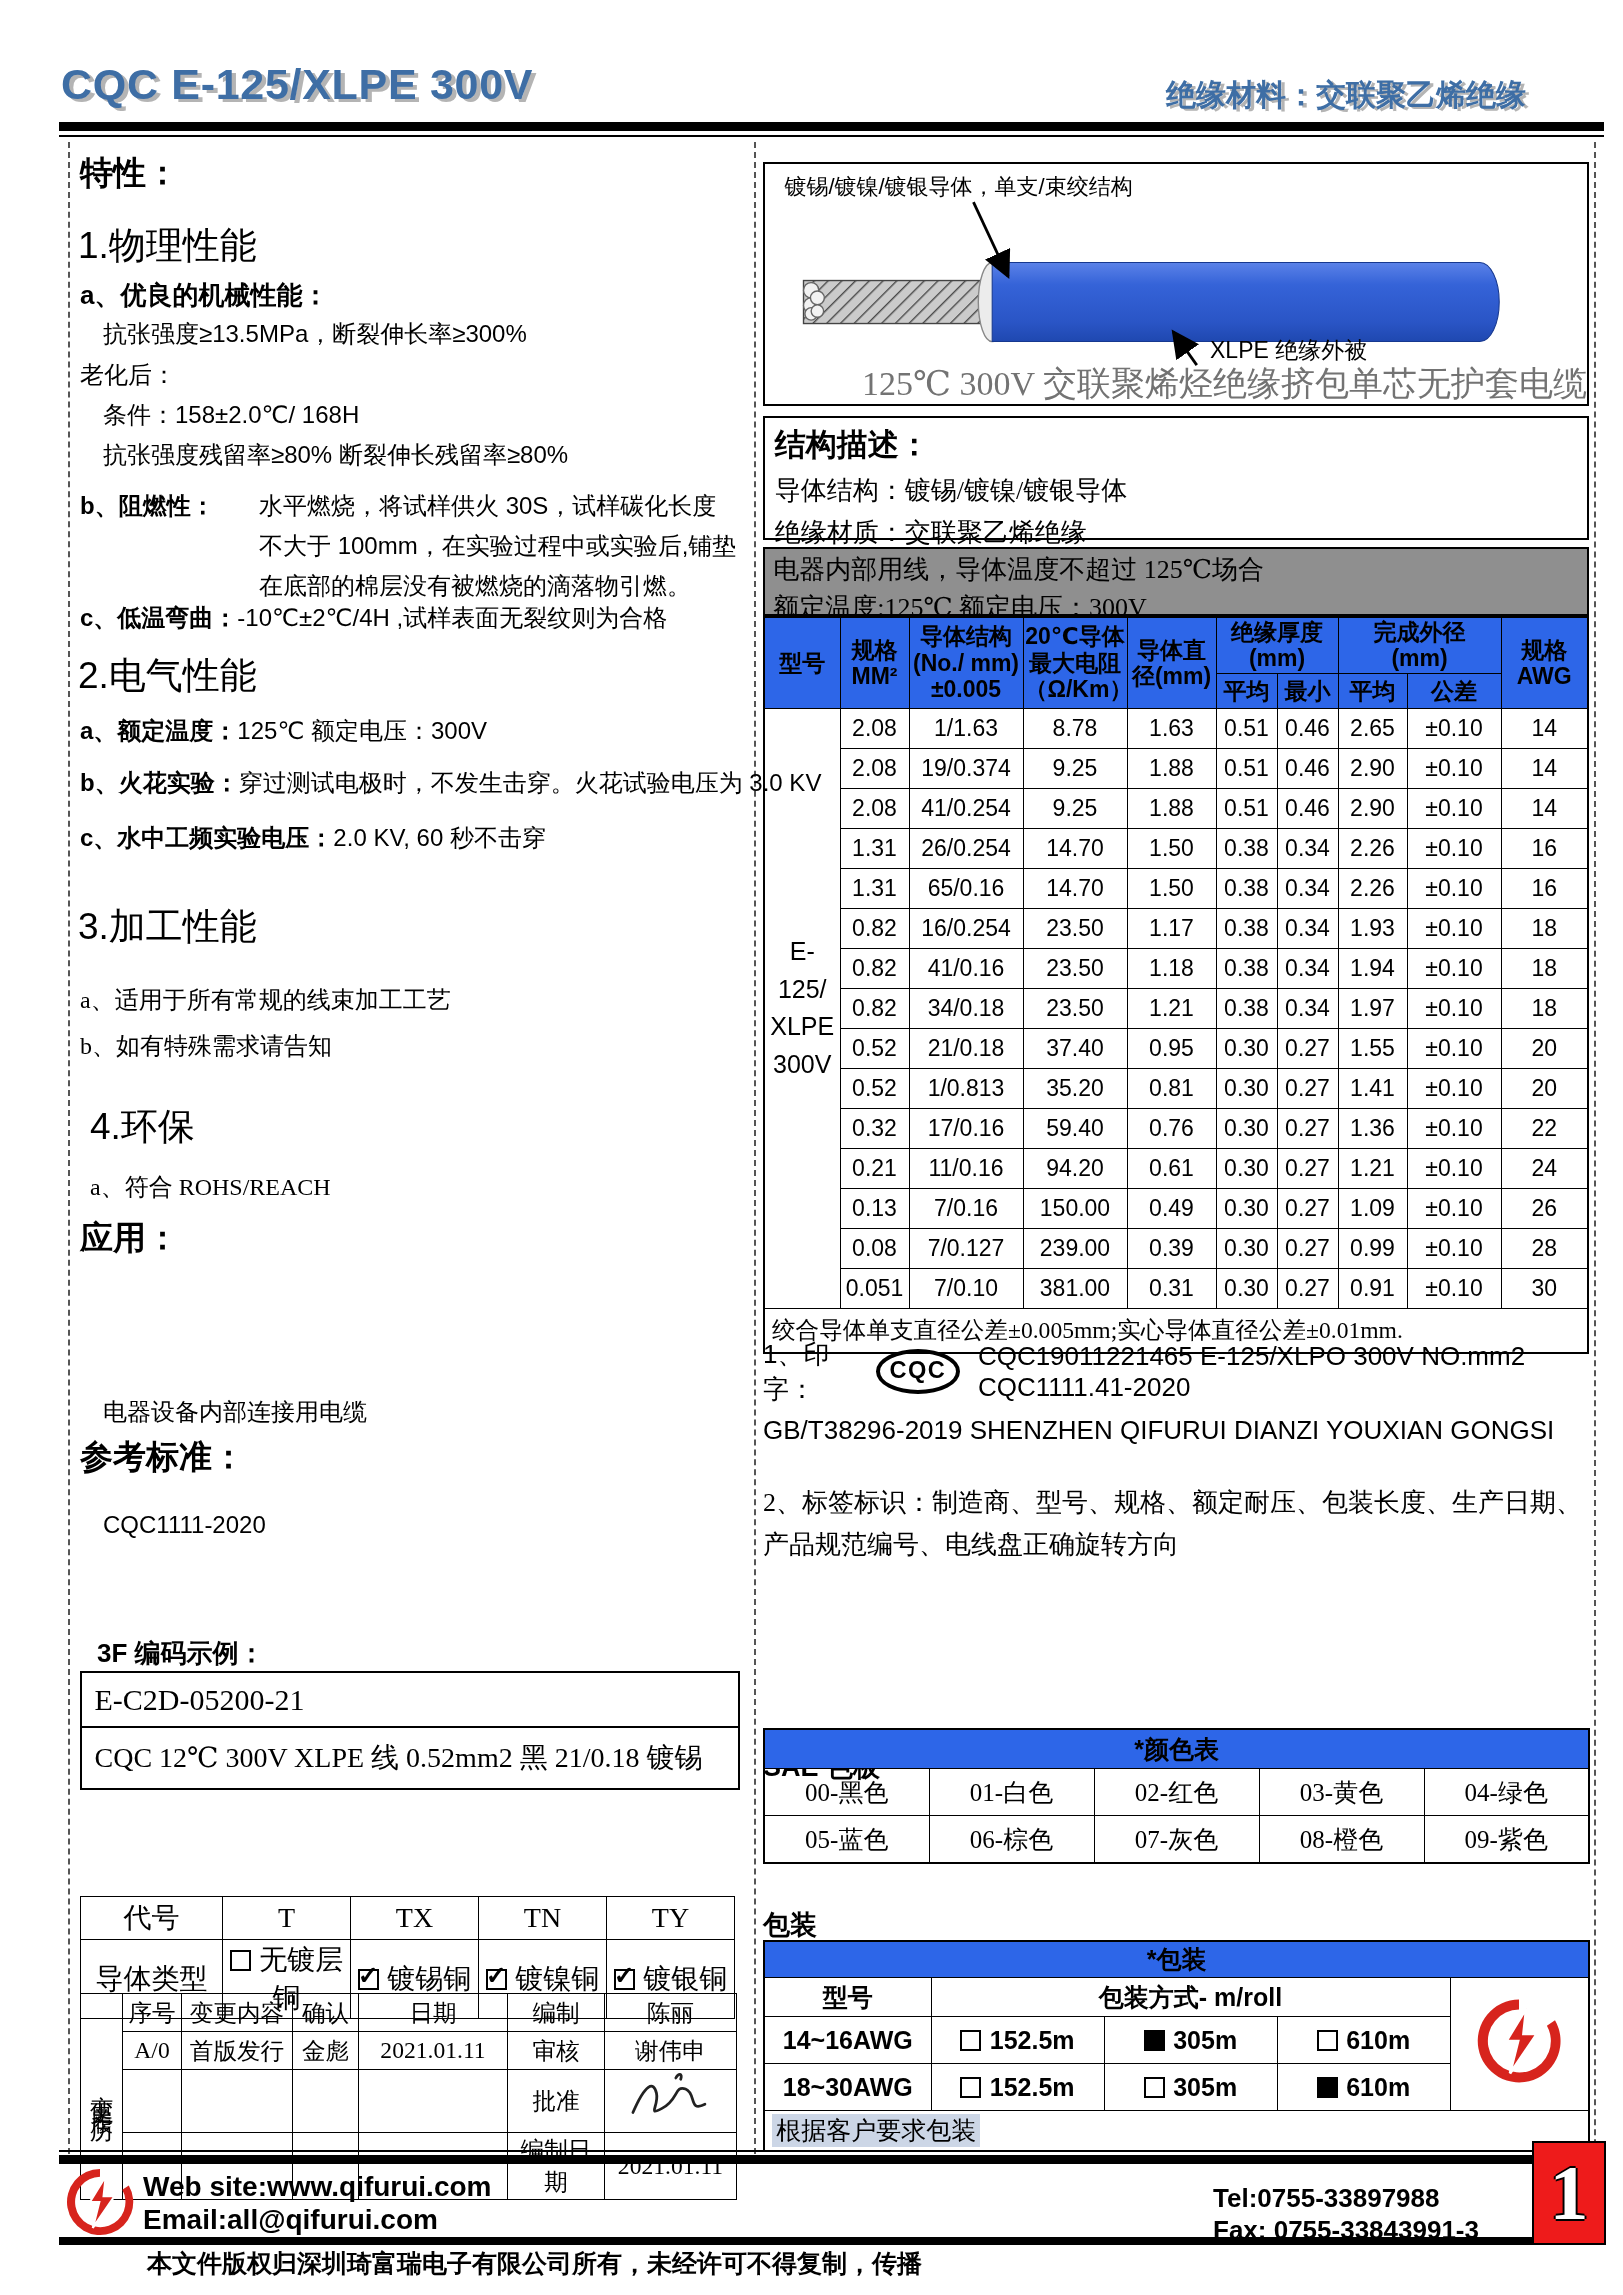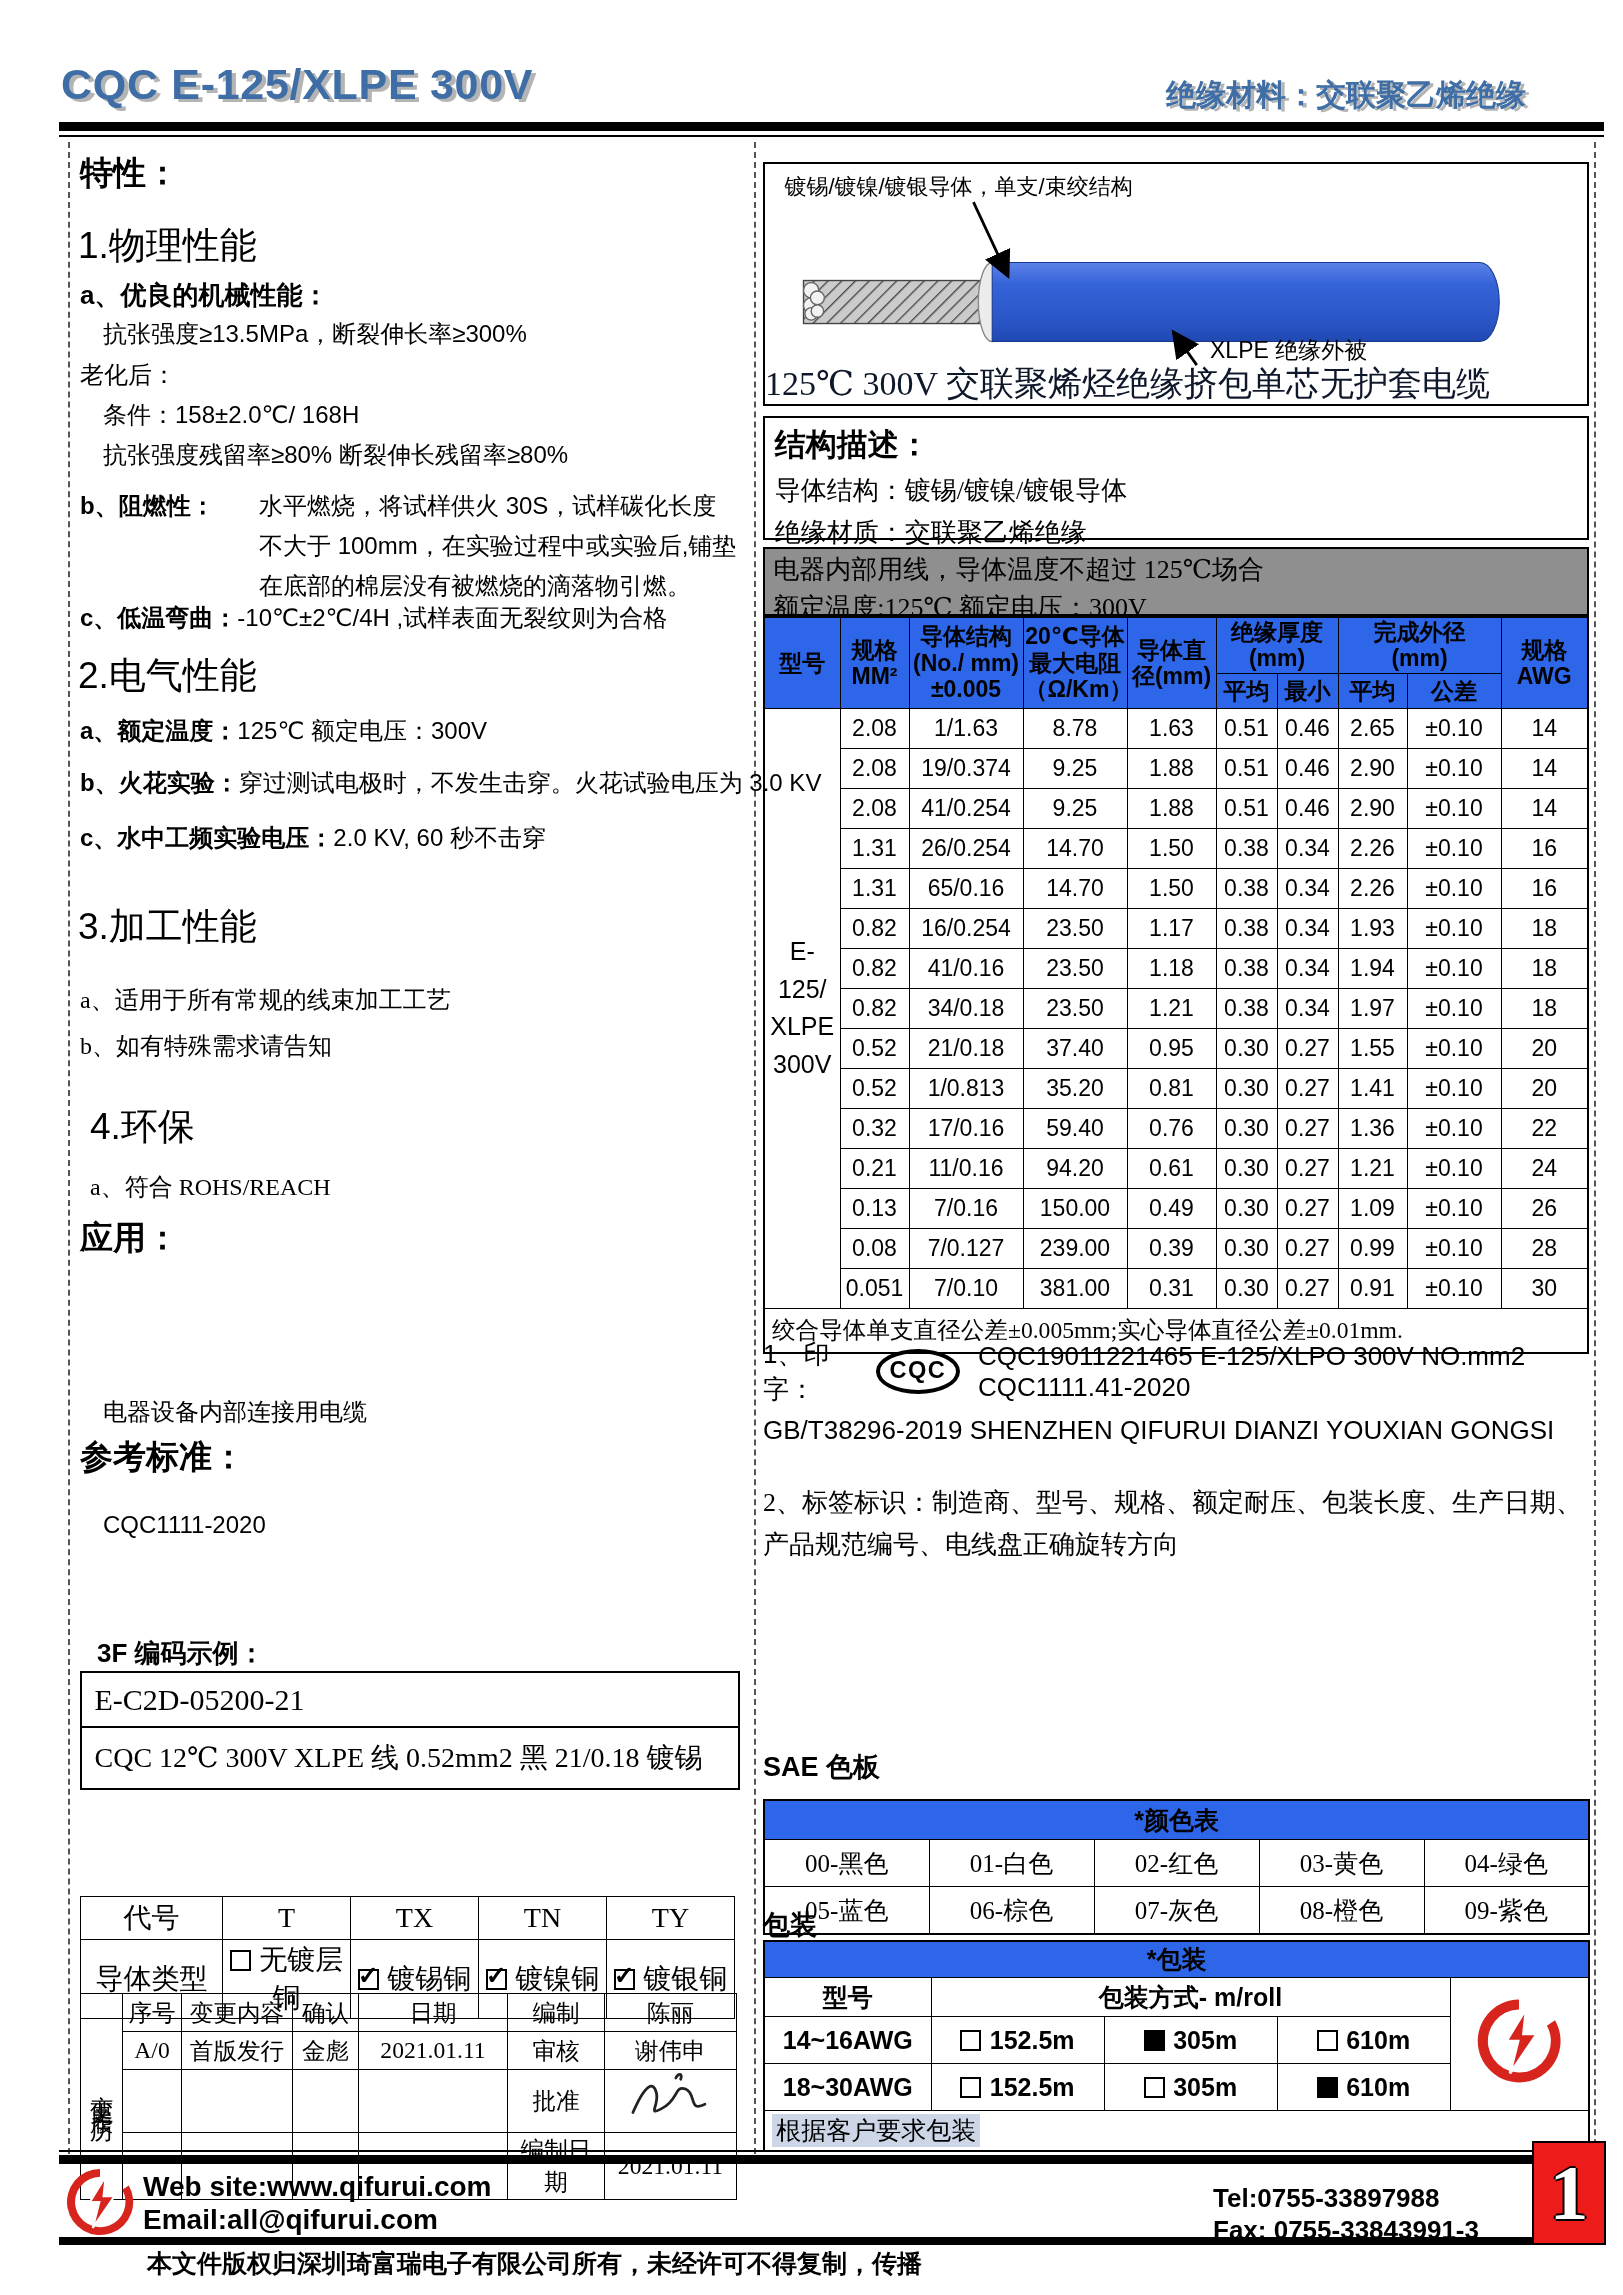--- a/index.html
+++ b/index.html
@@ -36,21 +36,21 @@
   .codetab tr.b td{height:50px;}
   .change{position:absolute;left:80px;top:1993px;width:656px;}
   .change td{font-size:23.6px;font-family:"Liberation Serif","DejaVu Serif",serif;height:35px;}
   .change td.sig{height:60px;}
   .vert{width:42px;}
   .vert span{writing-mode:vertical-lr;text-orientation:upright;font-size:23.6px;letter-spacing:8.3px;}
   
   .cablebox{position:absolute;left:763px;top:162px;width:826px;height:244px;border:2.1px solid #000;box-sizing:border-box;}
   .cable-label1{position:absolute;left:19.4px;top:8.3px;font-size:22px;}
   .cable-label2{position:absolute;left:445px;top:171px;font-size:23px;}
-  .cable-caption{position:absolute;left:0;top:197px;width:100%;text-align:left;font-size:34px;color:#0f172a;
+  .cable-caption{position:absolute;left:0;top:197px;width:100%;text-align:right;font-size:34px;color:#737373;
                  font-family:"Liberation Serif","DejaVu Serif",serif;}
   .structbox{position:absolute;left:763px;top:416px;width:826px;height:124px;border:2.1px solid #000;box-sizing:border-box;}
   .structbox .tt{font-size:31px;font-weight:bold;margin:5.6px 0 0 9.7px;}
   .structbox .ln{font-size:26px;margin:7px 0 0 9.7px;font-family:"Liberation Serif","DejaVu Serif",serif;}
   .grayband{position:absolute;left:763px;top:547px;width:826px;height:69px;background:#8f8f8f;border:2.1px solid #000;box-sizing:border-box;}
   .grayband div{font-size:26px;margin:2.8px 0 0 8.3px;font-family:"Liberation Serif","DejaVu Serif",serif;}
   .spec{position:absolute;left:763px;top:616px;width:826px;}
   .spec td{font-size:23px;}
   .spec td.hd{background:#2d66e8;font-weight:bold;white-space:pre-line;line-height:1.15;}
   .spec tr.h1 td{height:49px;}
@@ -59,21 +59,21 @@
   .spec td.model-cell{font-size:25px;white-space:pre-line;line-height:1.5;}
   .spec td.foot{font-size:23.6px;text-align:left;padding:5.6px 7px;font-family:"Liberation Serif","DejaVu Serif",serif;height:28px;}
   .marking{position:absolute;left:763px;top:1327px;width:829px;}
   .marking .tt{font-size:26px;font-weight:bold;}
   .marking .row1{margin-top:9.7px;font-size:26px;display:flex;align-items:center;gap:18px;}
   .cqc-oval{display:inline-block;border:4.2px solid #000;border-radius:50%;padding:4.2px 9.7px 5.6px 9.7px;
             font-size:23.6px;font-weight:900;letter-spacing:1.4px;}
   .marking .row2{margin-top:8.3px;font-size:26px;}
   .marking .item2{margin-top:36px;font-size:26px;line-height:1.6;font-family:"Liberation Serif","DejaVu Serif",serif;}
   .sae-label{position:absolute;left:763px;top:1749px;font-size:27px;font-weight:bold;}
-  .saetab{position:absolute;left:763px;top:1799px;width:826px;}
+  .saetab{position:absolute;left:763px;top:1728px;width:826px;}
   .saetab td{font-size:25px;font-family:"Liberation Serif","DejaVu Serif",serif;}
   .saetab td.title{background:#2d66e8;font-weight:bold;height:36px;font-family:"Liberation Sans",sans-serif;}
   .saetab tr.b td{height:44px;}
   .pack-label{position:absolute;left:763px;top:1907px;font-size:27px;font-weight:bold;}
   .packtab{position:absolute;left:763px;top:1940px;width:826px;}
   .packtab td{font-size:25px;font-weight:bold;}
   .packtab td.title{background:#2d66e8;height:33px;}
   .packtab tr.hrow td{height:36px;}
   .packtab tr.orow td{height:44px;}
   .packtab td.note{height:37px;text-align:left;font-weight:normal;font-family:"Liberation Serif","DejaVu Serif",serif;padding-left:7px;}

